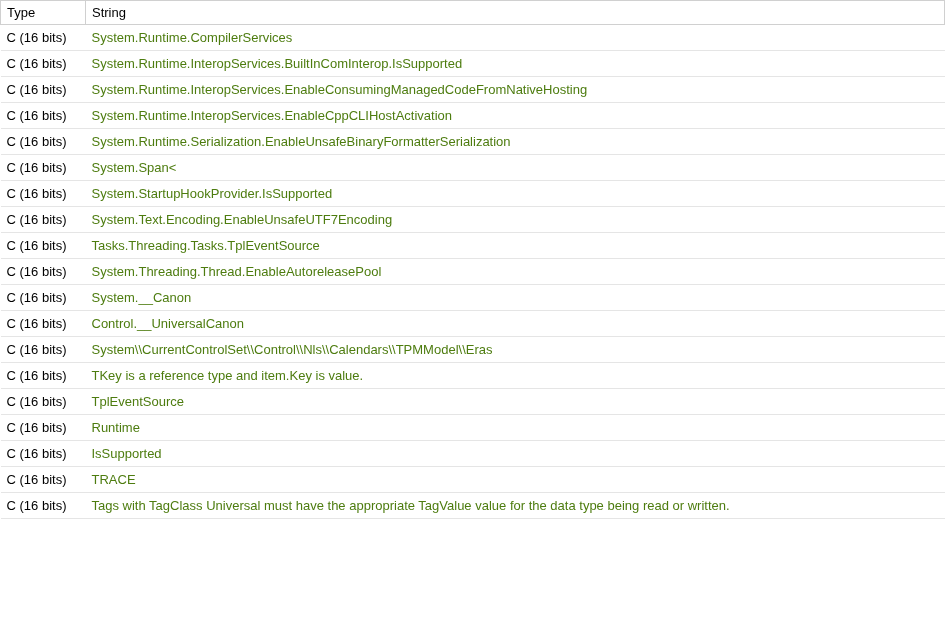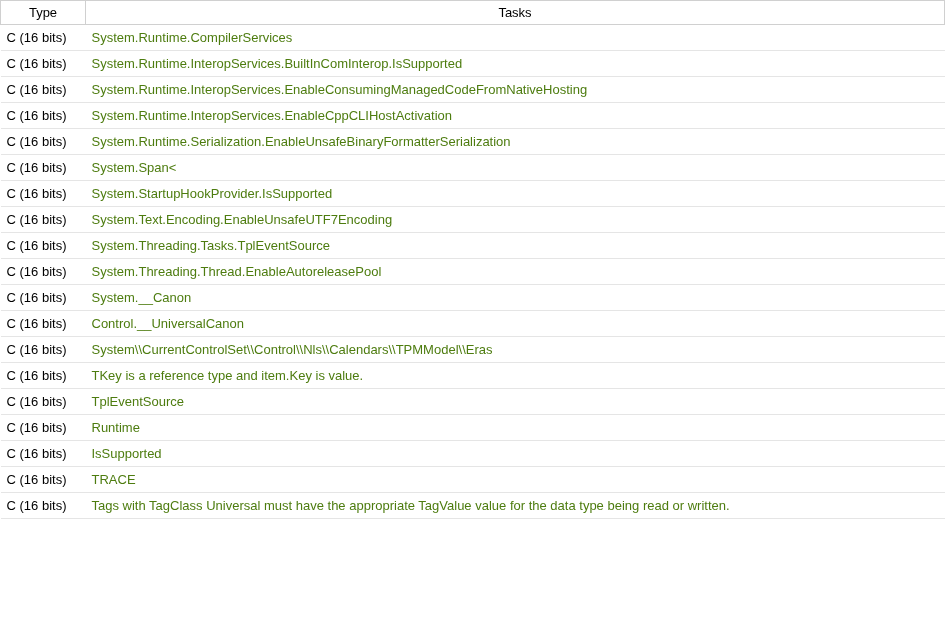--- a/index.html
+++ b/index.html
@@ -13,21 +13,21 @@
     width: 945px;
   }
   table {
     border-collapse: collapse;
     width: 100%;
     table-layout: fixed;
   }
   .col-type { width: 85px; }
   .col-string { width: auto; }
   th {
-    text-align: center;
+    text-align: left;
     font-weight: 400;
     padding: 4px 6px 4px 6px;
     border: 1px solid #d0d0d0;
     background: #ffffff;
     color: #000000;
     font-size: 13px;
     height: 22px;
   }
   td {
     padding: 5px 6px 5px 6px;
@@ -49,21 +49,21 @@
 <body>
 
 <table>
   <colgroup>
     <col class="col-type">
     <col class="col-string">
   </colgroup>
   <thead>
     <tr>
       <th>Type</th>
-      <th>Tasks</th>
+      <th>String</th>
     </tr>
   </thead>
   <tbody id="tbody">
       <tr>
         <td class="type-cell">C (16 bits)</td>
         <td class="string-cell">System.Runtime.CompilerServices</td>
       </tr>
       <tr>
         <td class="type-cell">C (16 bits)</td>
         <td class="string-cell">System.Runtime.InteropServices.BuiltInComInterop.IsSupported</td>
@@ -87,21 +87,21 @@
       <tr>
         <td class="type-cell">C (16 bits)</td>
         <td class="string-cell">System.StartupHookProvider.IsSupported</td>
       </tr>
       <tr>
         <td class="type-cell">C (16 bits)</td>
         <td class="string-cell">System.Text.Encoding.EnableUnsafeUTF7Encoding</td>
       </tr>
       <tr>
         <td class="type-cell">C (16 bits)</td>
-        <td class="string-cell">System.Threading.Tasks.TplEventSource</td>
+        <td class="string-cell">Tasks.Threading.Tasks.TplEventSource</td>
       </tr>
       <tr>
         <td class="type-cell">C (16 bits)</td>
         <td class="string-cell">System.Threading.Thread.EnableAutoreleasePool</td>
       </tr>
       <tr>
         <td class="type-cell">C (16 bits)</td>
         <td class="string-cell">System.__Canon</td>
       </tr>
       <tr>

